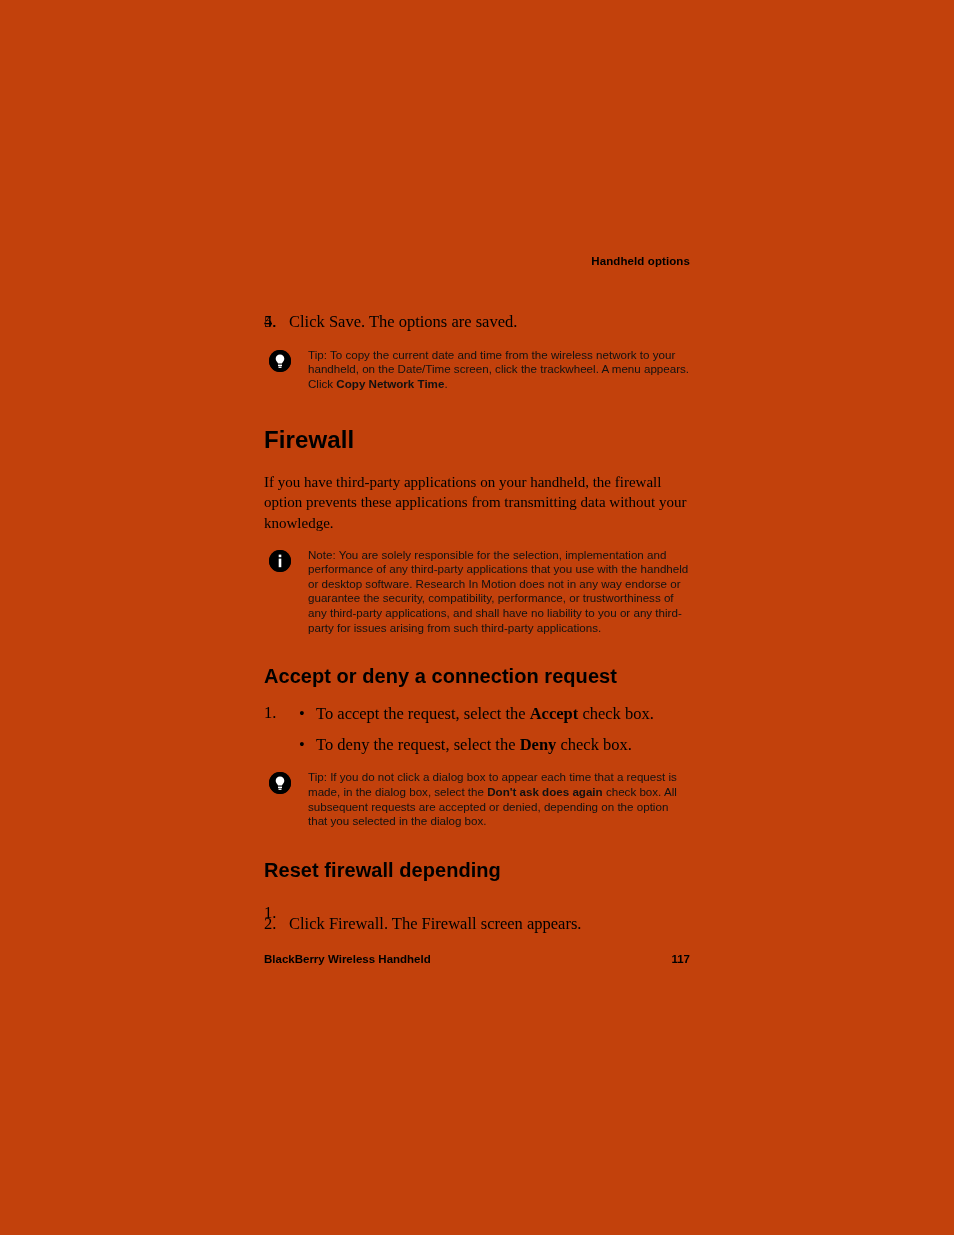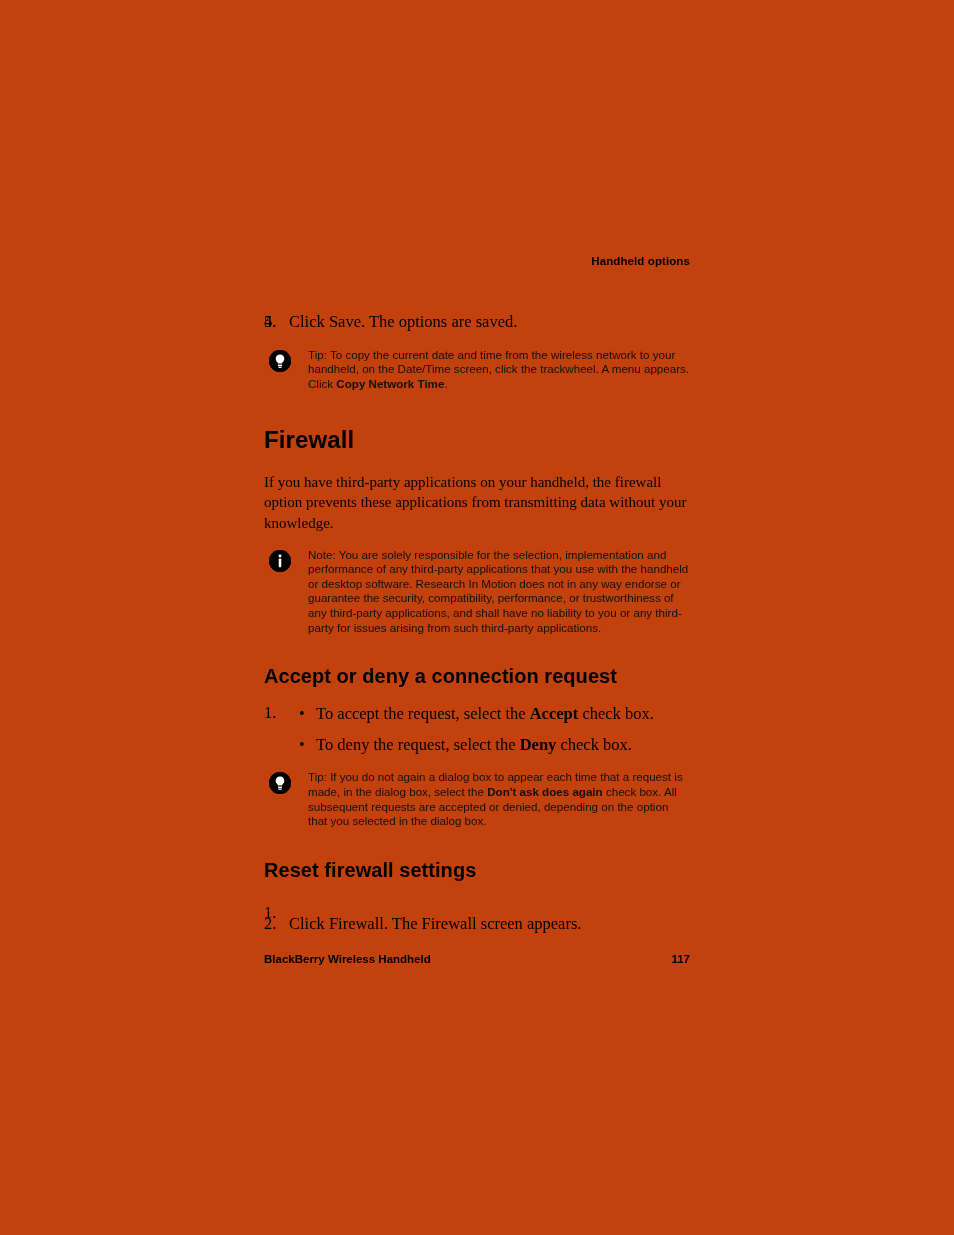--- a/index.html
+++ b/index.html
@@ -193,24 +193,24 @@
 
     <div class="callout">
       <span class="badge">
         <svg width="22" height="22" viewBox="0 0 22 22" aria-hidden="true">
           <circle cx="11" cy="11" r="11" fill="#000"></circle>
           <path d="M11 4.6c-2.5 0-4.3 1.9-4.3 4.2 0 1.6 0.9 2.6 1.6 3.4 0.4 0.5 0.7 0.9 0.7 1.4h4c0-0.5 0.3-0.9 0.7-1.4 0.7-0.8 1.6-1.8 1.6-3.4 0-2.3-1.8-4.2-4.3-4.2z" fill="#fff"></path>
           <rect x="9" y="14.6" width="4" height="1.5" fill="#fff"></rect>
           <rect x="9.5" y="16.6" width="3" height="1.3" fill="#fff"></rect>
         </svg>
       </span>
-      <span class="label">Tip:</span><span> If you do not again a dialog box to appear each time that a request is made, in the dialog box, select the </span><b>Don't ask does again</b><span> check box. All subsequent requests are accepted or denied, depending on the option that you selected in the dialog box.</span>
-    </div>
-
-    <h2 class="sub-title">Reset firewall settings</h2>
+      <span class="label">Tip:</span><span> If you do not click a dialog box to appear each time that a request is made, in the dialog box, select the </span><b>Don't ask does again</b><span> check box. All subsequent requests are accepted or denied, depending on the option that you selected in the dialog box.</span>
+    </div>
+
+    <h2 class="sub-title">Reset firewall depending</h2>
 
 
     <div class="spacer-sm"></div>
 
     <div class="step">
       <span class="num">1.</span>
     </div>
 
     <div class="step">
       <span class="num">2.</span>

